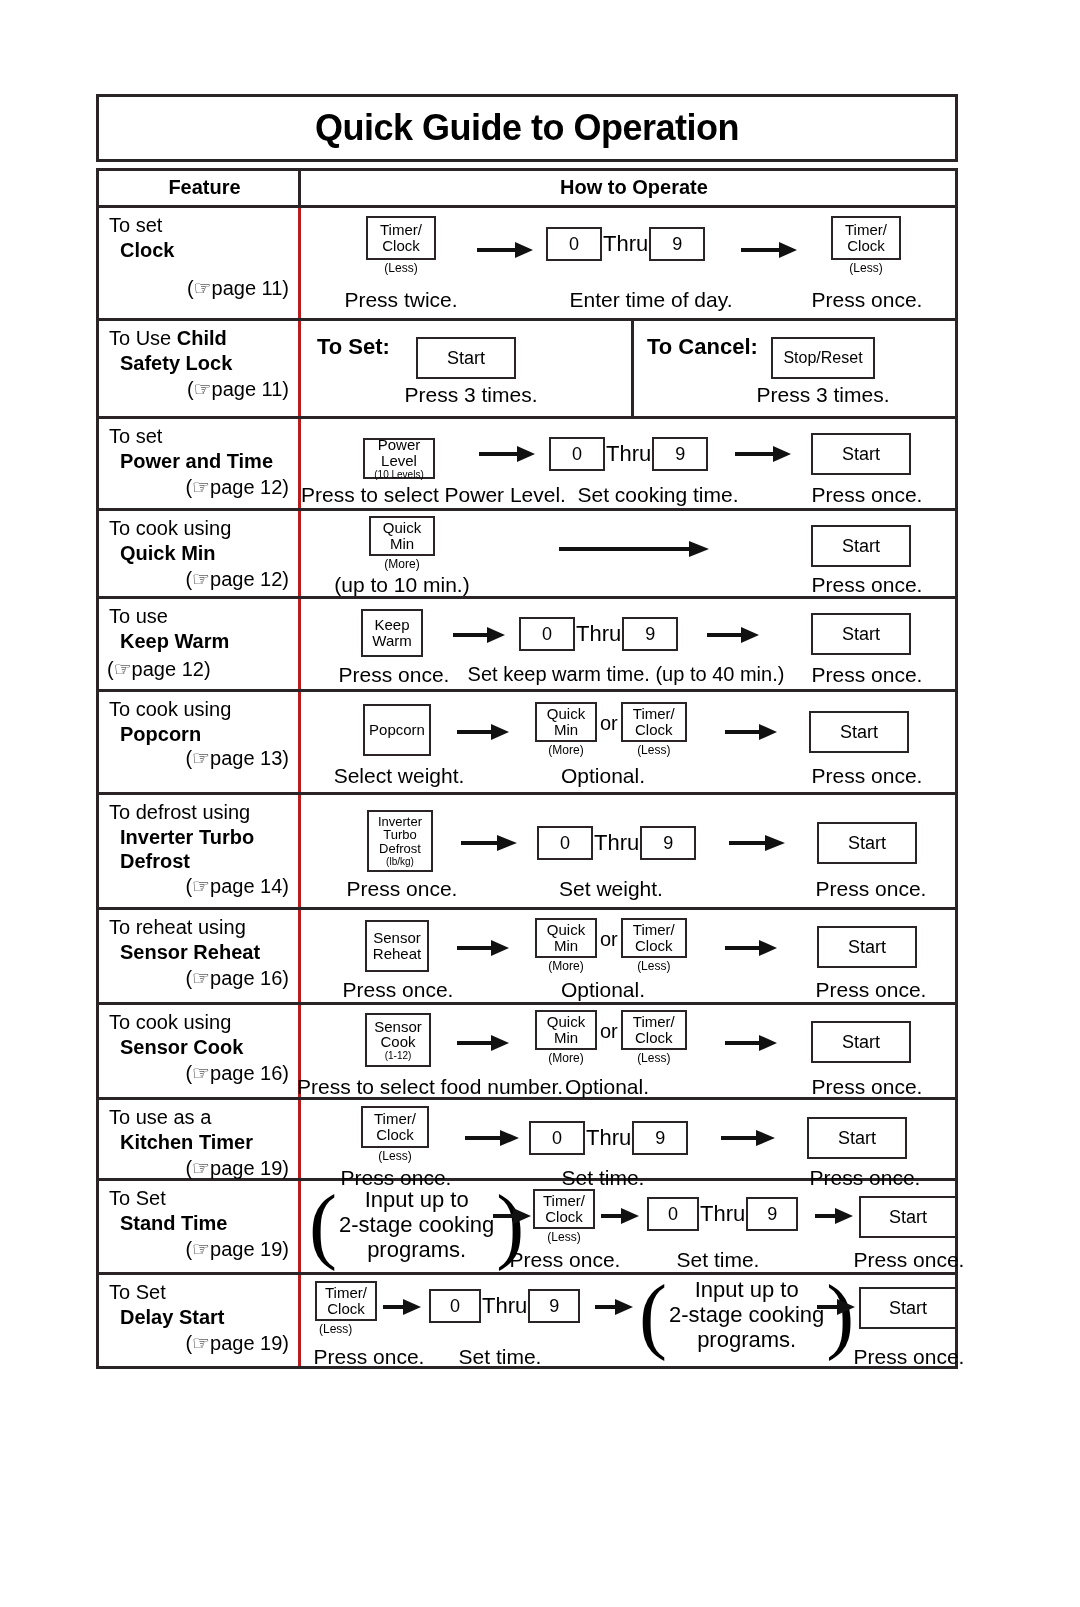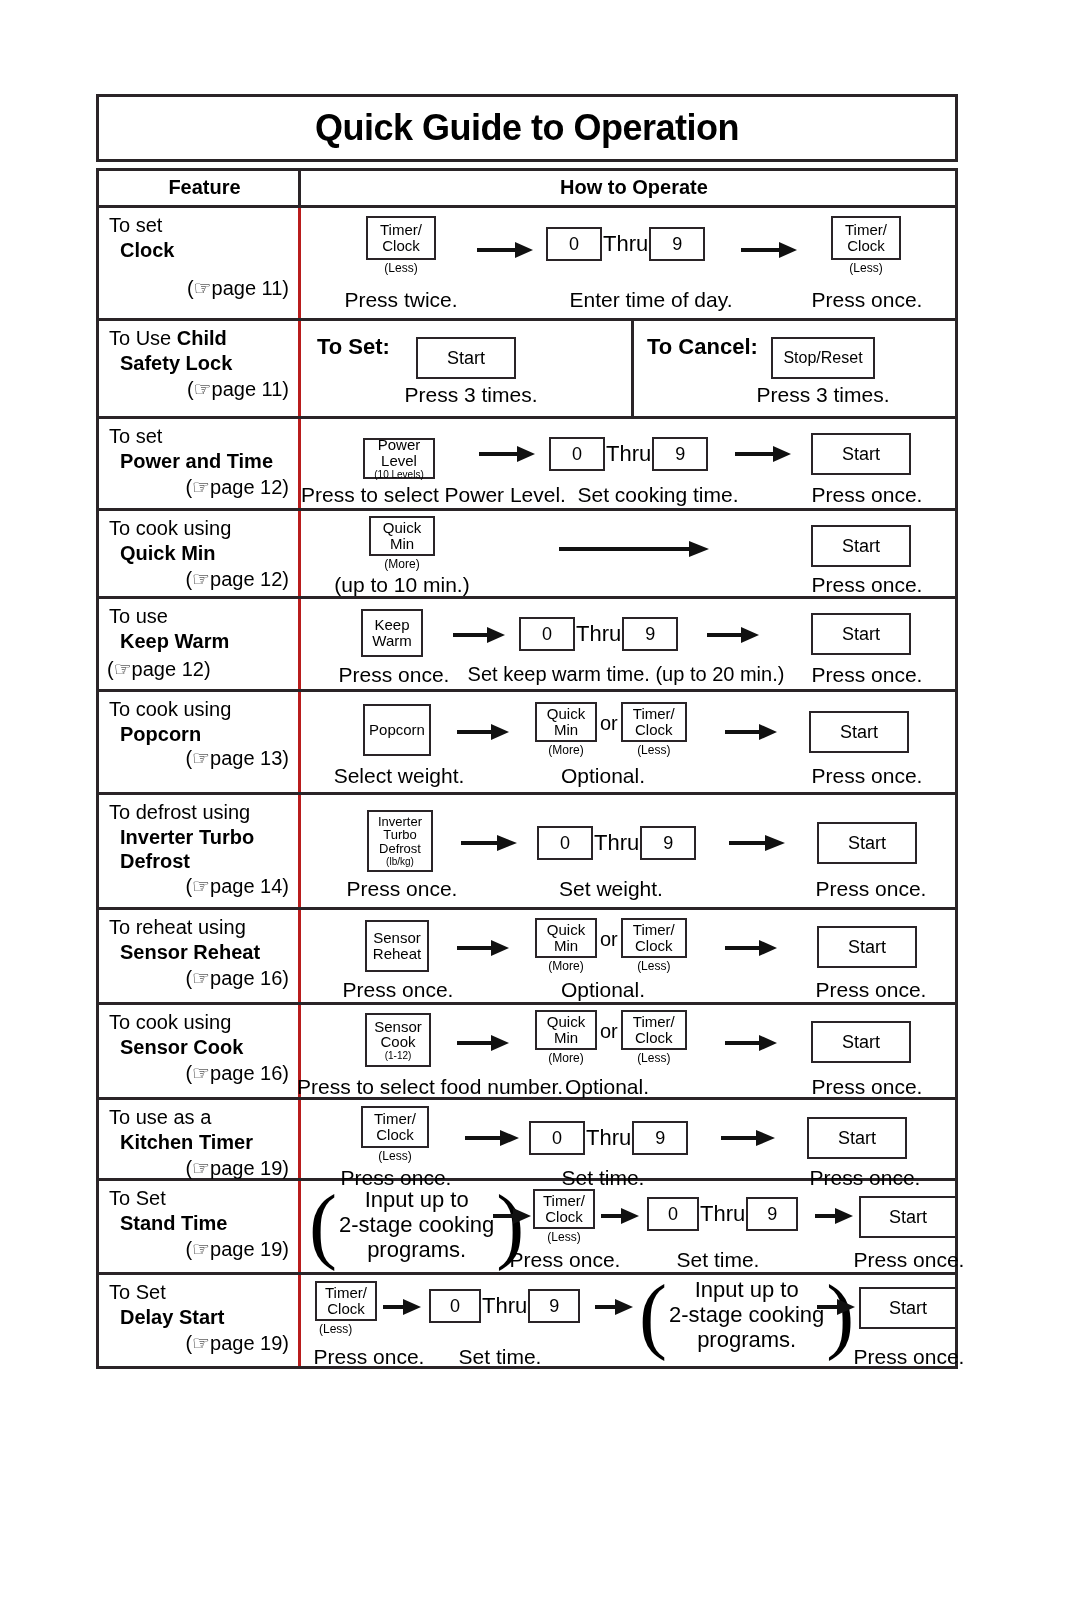--- a/index.html
+++ b/index.html
@@ -404,21 +404,21 @@
             <svg class="arrow" width="52" height="20" viewBox="0 0 52 20">
                 <path d="M0 8 h34 v-6 l18 8 -18 8 v-6 H0 z" fill="#111"></path>
               </svg>
           </div>
 
           <div class="abs numgroup" style="left:218px; top:18px;">
             <div class="numbox">0</div>
             <div class="thru">Thru</div>
             <div class="numbox">9</div>
           </div>
-          <div class="abs cap small" style="left:160px; top:64px; width:330px;">Set keep warm time. (up to 20 min.)</div>
+          <div class="abs cap small" style="left:160px; top:64px; width:330px;">Set keep warm time. (up to 40 min.)</div>
 
           <div class="abs" style="left:406px; top:26px;">
             <svg class="arrow" width="52" height="20" viewBox="0 0 52 20">
                 <path d="M0 8 h34 v-6 l18 8 -18 8 v-6 H0 z" fill="#111"></path>
               </svg>
           </div>
 
           <div class="abs key start" style="left:510px; top:14px; width:100px; height:42px;">Start</div>
           <div class="abs cap" style="left:486px; top:64px; width:160px;">Press once.</div>
         </div>

